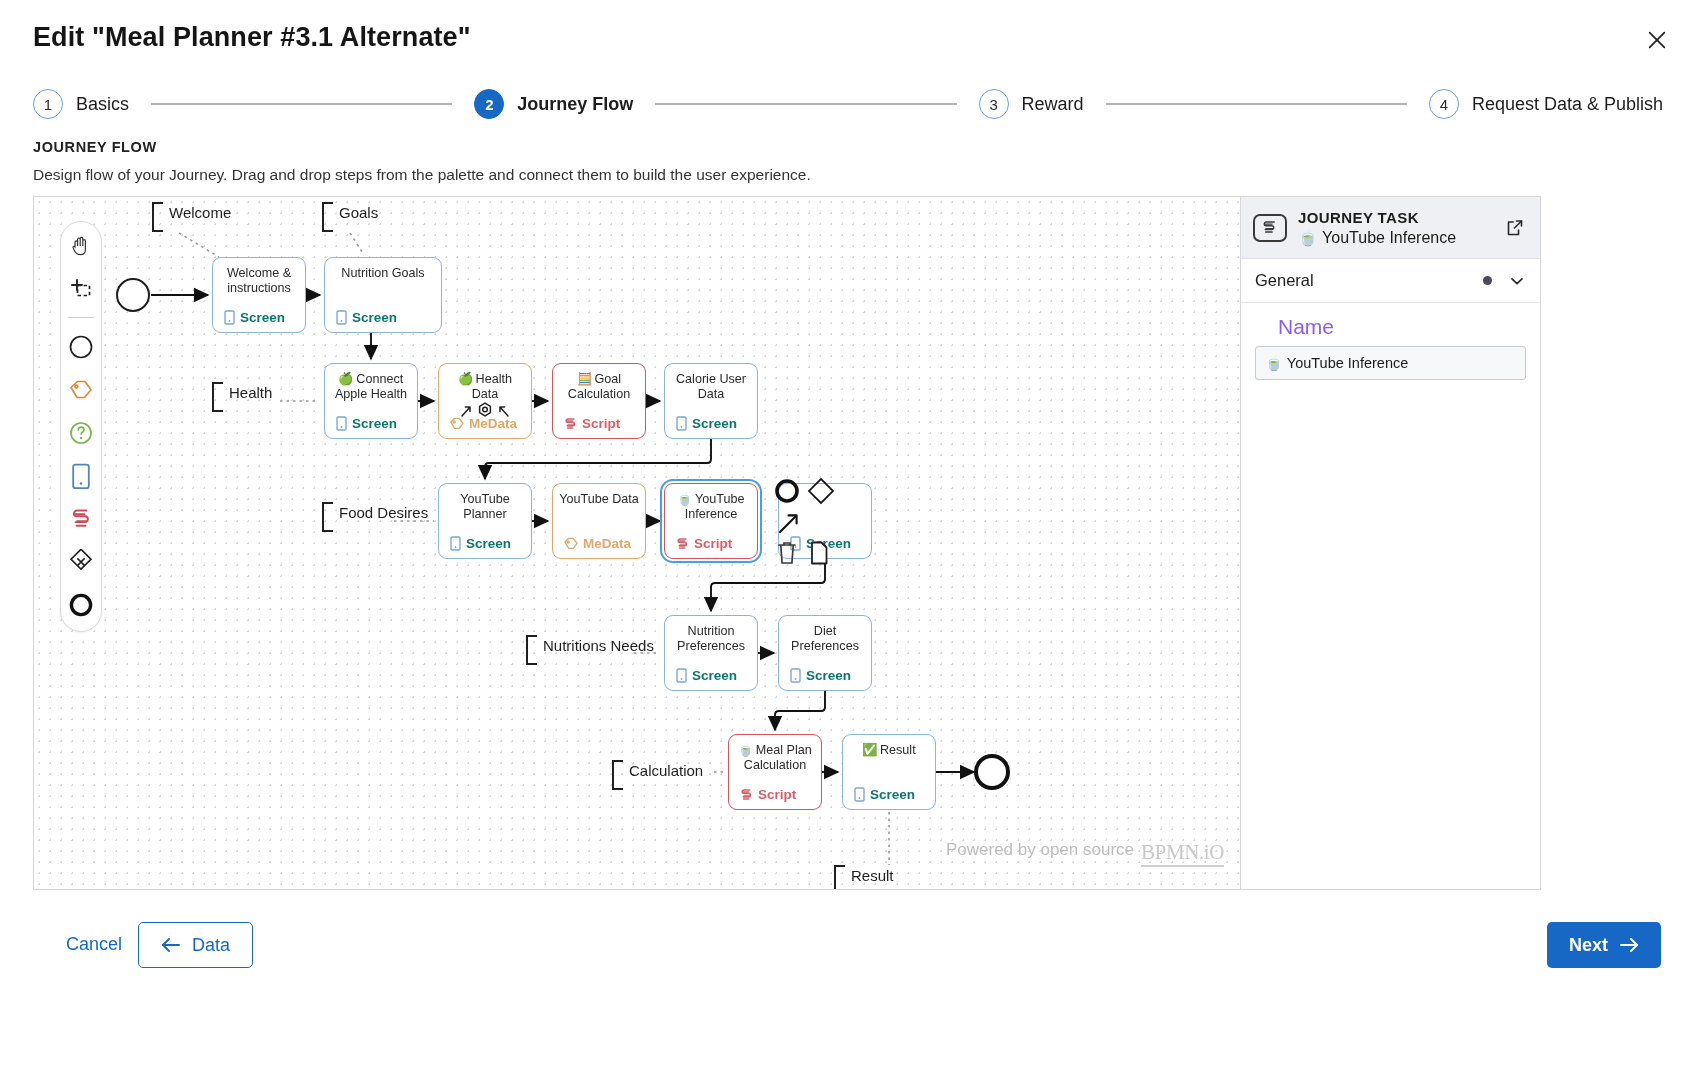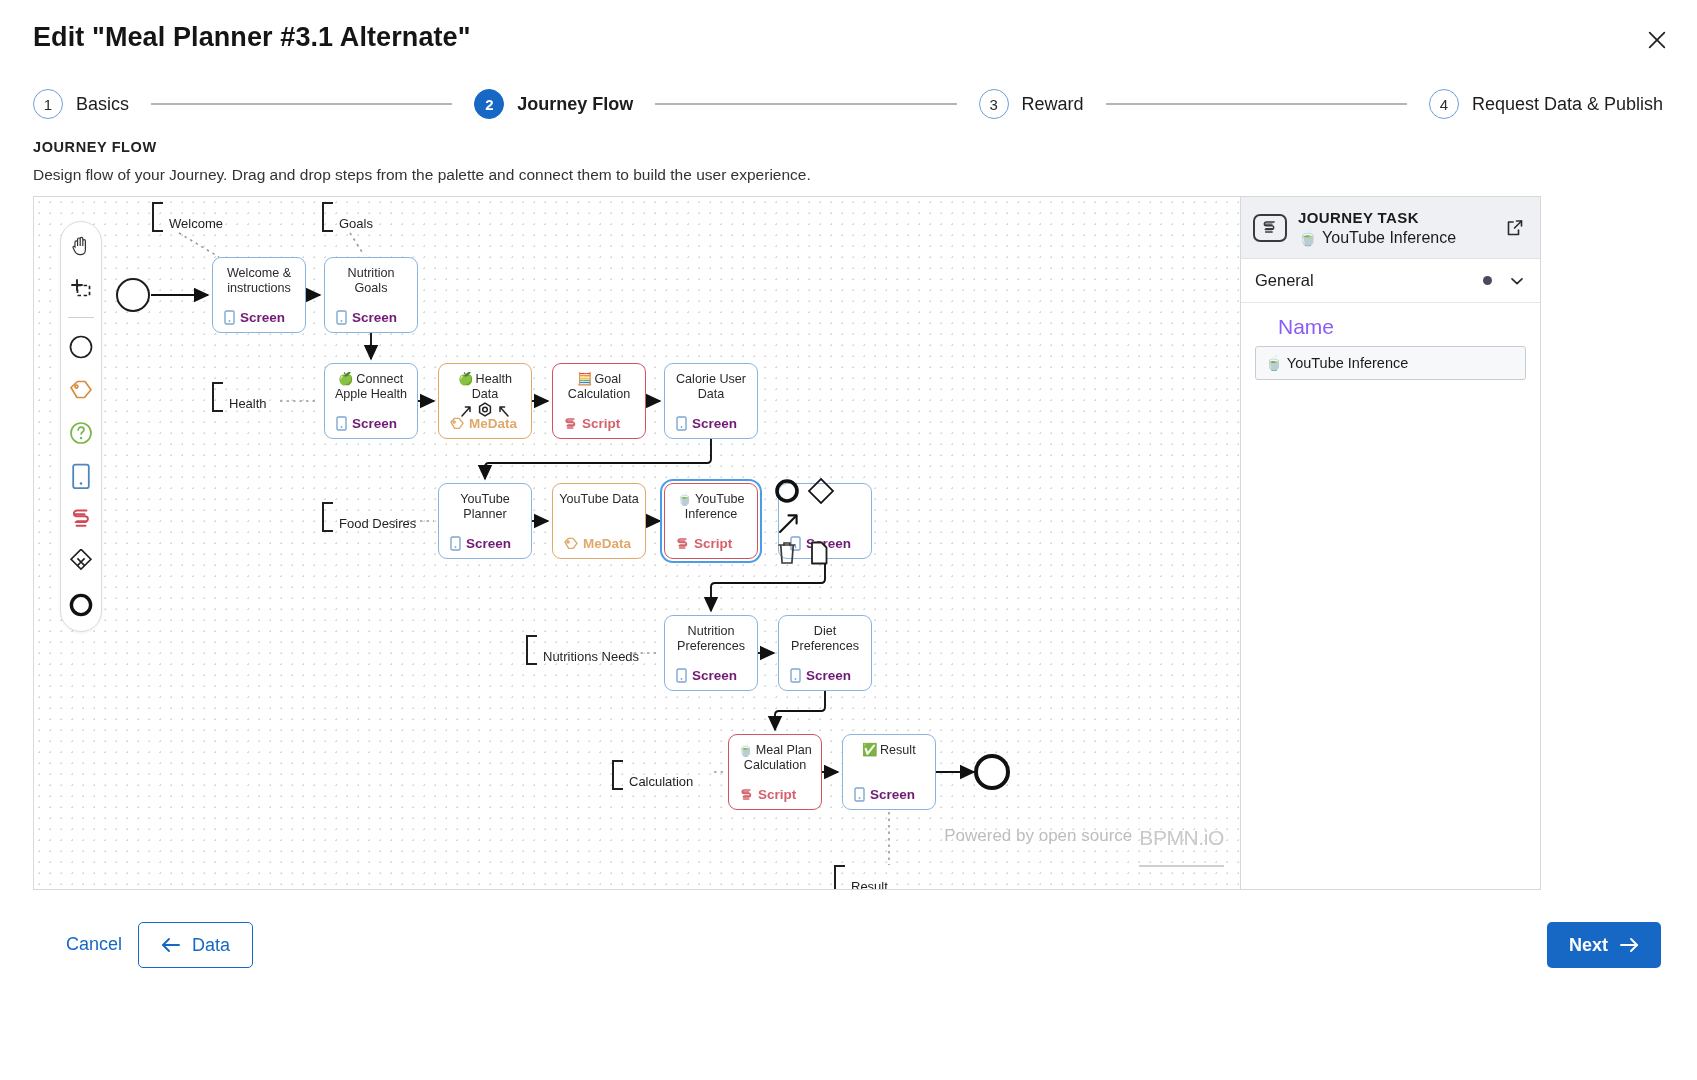--- a/index.html
+++ b/index.html
@@ -97,41 +97,41 @@
   .node.t-script { border-color: #cf5560; }
   .node-title {
     padding: 8px 6px 0; font-size: 12.6px; line-height: 1.17;
     text-align: center; color: #2a2a2a;
   }
   .node-title .emoji { font-size: 12.5px; margin-right: 2px; }
   .node-foot {
     display: flex; align-items: center; gap: 5px;
     padding: 0 0 7px 11px; font-size: 13.5px; font-weight: 700;
   }
-  .node-foot.f-screen { color: #701a75; }
+  .node-foot.f-screen { color: #0f766e; }
   .node-foot.f-medata { color: #e0a86a; }
   .node-foot.f-script { color: #d4616b; }
   .node-foot svg { flex: 0 0 auto; }
   .node.selected { outline: 2.2px solid #4b9ce8; outline-offset: 2px; }
 
   
   .mid-glyph {
     position: absolute; left: 0; right: 0; top: 36px;
     display: flex; align-items: center; justify-content: center; gap: 2px;
   }
 
   
   .grp { position: absolute; display: flex; align-items: flex-start; }
   .grp .bracket {
     width: 11px; height: 30px;
     border-left: 2px solid #1f1f1f; border-top: 2px solid #1f1f1f;
     border-bottom: 2px solid #1f1f1f;
   }
   .grp .glabel {
-    font-size: 13px; color: #1f1f1f; padding: 2px 0 0 6px; white-space: nowrap; margin-top: 12px;
+    font-size: 15px; color: #1f1f1f; padding: 2px 0 0 6px; white-space: nowrap;
   }
 
   
   .ev-start {
     position: absolute; width: 34px; height: 34px;
     border: 2.2px solid #1c1c1c; border-radius: 50%; background: #fff;
   }
   .ev-end {
     position: absolute; width: 36px; height: 36px;
     border: 4.4px solid #111; border-radius: 50%; background: #fff;
@@ -145,21 +145,21 @@
   .ctx-btn {
     position: absolute; width: 30px; height: 30px; cursor: pointer;
     display: flex; align-items: center; justify-content: center; background: transparent;
   }
 
   
   .watermark {
     position: absolute; right: 16px; bottom: 22px;
     font-size: 17px; color: #bdbdbd; display: flex; align-items: flex-start; gap: 7px;
   }
-  .wm-logo { font-size: 21px; color: #c9c9c9; letter-spacing: -.4px; border-bottom: 2px solid #cfcfcf; padding-bottom: 15px; }
+  .wm-logo { font-size: 21px; color: #c9c9c9; letter-spacing: -.4px; border-bottom: 2px solid #cfcfcf; padding-bottom: 0; font-family: Liberation Serif, serif; }
 
   
   .props { width: 300px; height: 692px; border-left: 1px solid #d8d8d8; background: #fff; }
   .props-head {
     height: 62px; background: #eef0f4; border-bottom: 1px solid #dfe2e7;
     display: flex; align-items: center; padding: 0 12px; gap: 11px;
   }
   .props-icon {
     width: 34px; height: 28px; border: 2px solid #3a3a3a; border-radius: 7px;
     display: flex; align-items: center; justify-content: center; flex: 0 0 auto;
@@ -380,21 +380,21 @@
         <div class="node-title">Welcome &amp; instructions</div>
         <div class="node-foot f-screen">
           <svg width="11" height="15" viewBox="0 0 11 15" fill="none" stroke="#7ea7cf" stroke-width="1.4">
               <rect x="1" y="1" width="9" height="13" rx="1.3"></rect>
               <circle cx="5.5" cy="11" r=".9" fill="#7ea7cf" stroke="none"></circle>
             </svg>
           <span>Screen</span>
         </div>
       </div>
 
-      <div class="node t-screen" style="left:290px;top:60px;width:94px;height:76px">
+      <div class="node t-screen" style="left:290px;top:60px;width:118px;height:76px">
         <div class="node-title">Nutrition Goals</div>
         <div class="node-foot f-screen">
           <svg width="11" height="15" viewBox="0 0 11 15" fill="none" stroke="#7ea7cf" stroke-width="1.4">
               <rect x="1" y="1" width="9" height="13" rx="1.3"></rect>
               <circle cx="5.5" cy="11" r=".9" fill="#7ea7cf" stroke="none"></circle>
             </svg>
           <span>Screen</span>
         </div>
       </div>
 

